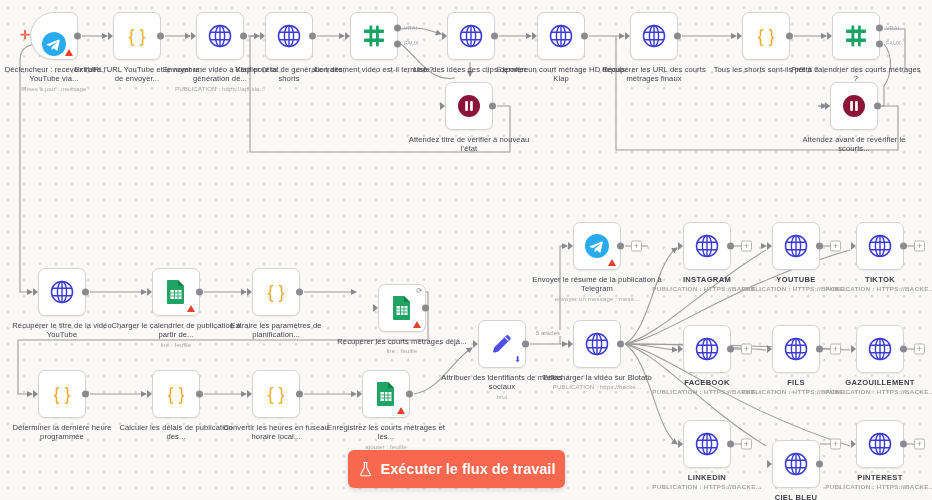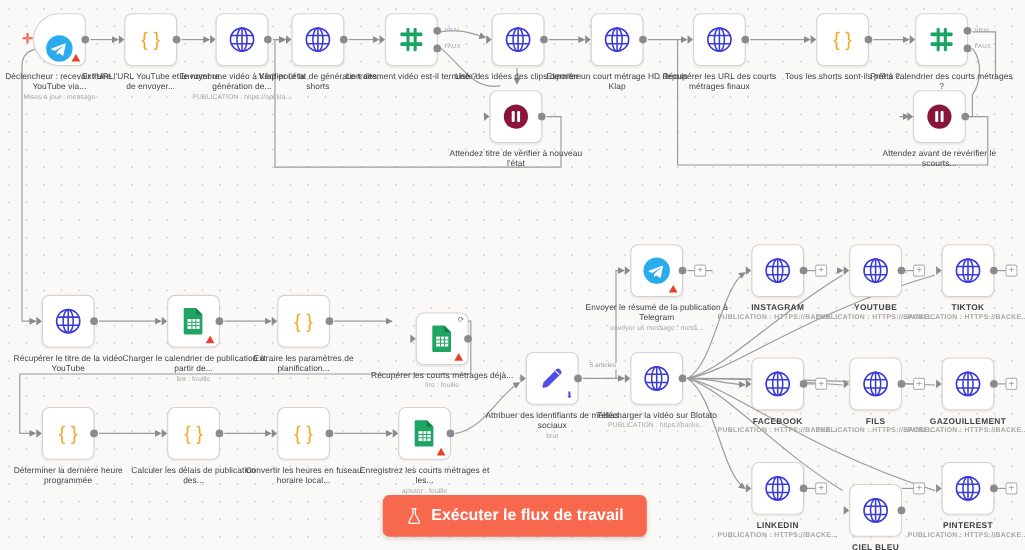--- a/index.html
+++ b/index.html
@@ -99,21 +99,21 @@
   }
 
   .trigger-plus {
     position:absolute; color:#f4654b; font-size:12px; font-weight:700;
     line-height:1;
   }
 
   #run-button {
     position:absolute;
     left:348px; top:450px;
-    width:240px; height:38px;
+    width:217px; height:38px;
     background:#f8684f;
     border:none; border-radius:6px;
     color:#ffffff;
     font-family:"Liberation Sans", sans-serif;
     font-size:14.5px; font-weight:700;
     display:flex; align-items:center; justify-content:center; gap:8px;
     cursor:pointer;
     box-shadow:0 2px 5px rgba(0,0,0,.14);
   }
   #run-button .flask { display:flex; align-items:center; }

